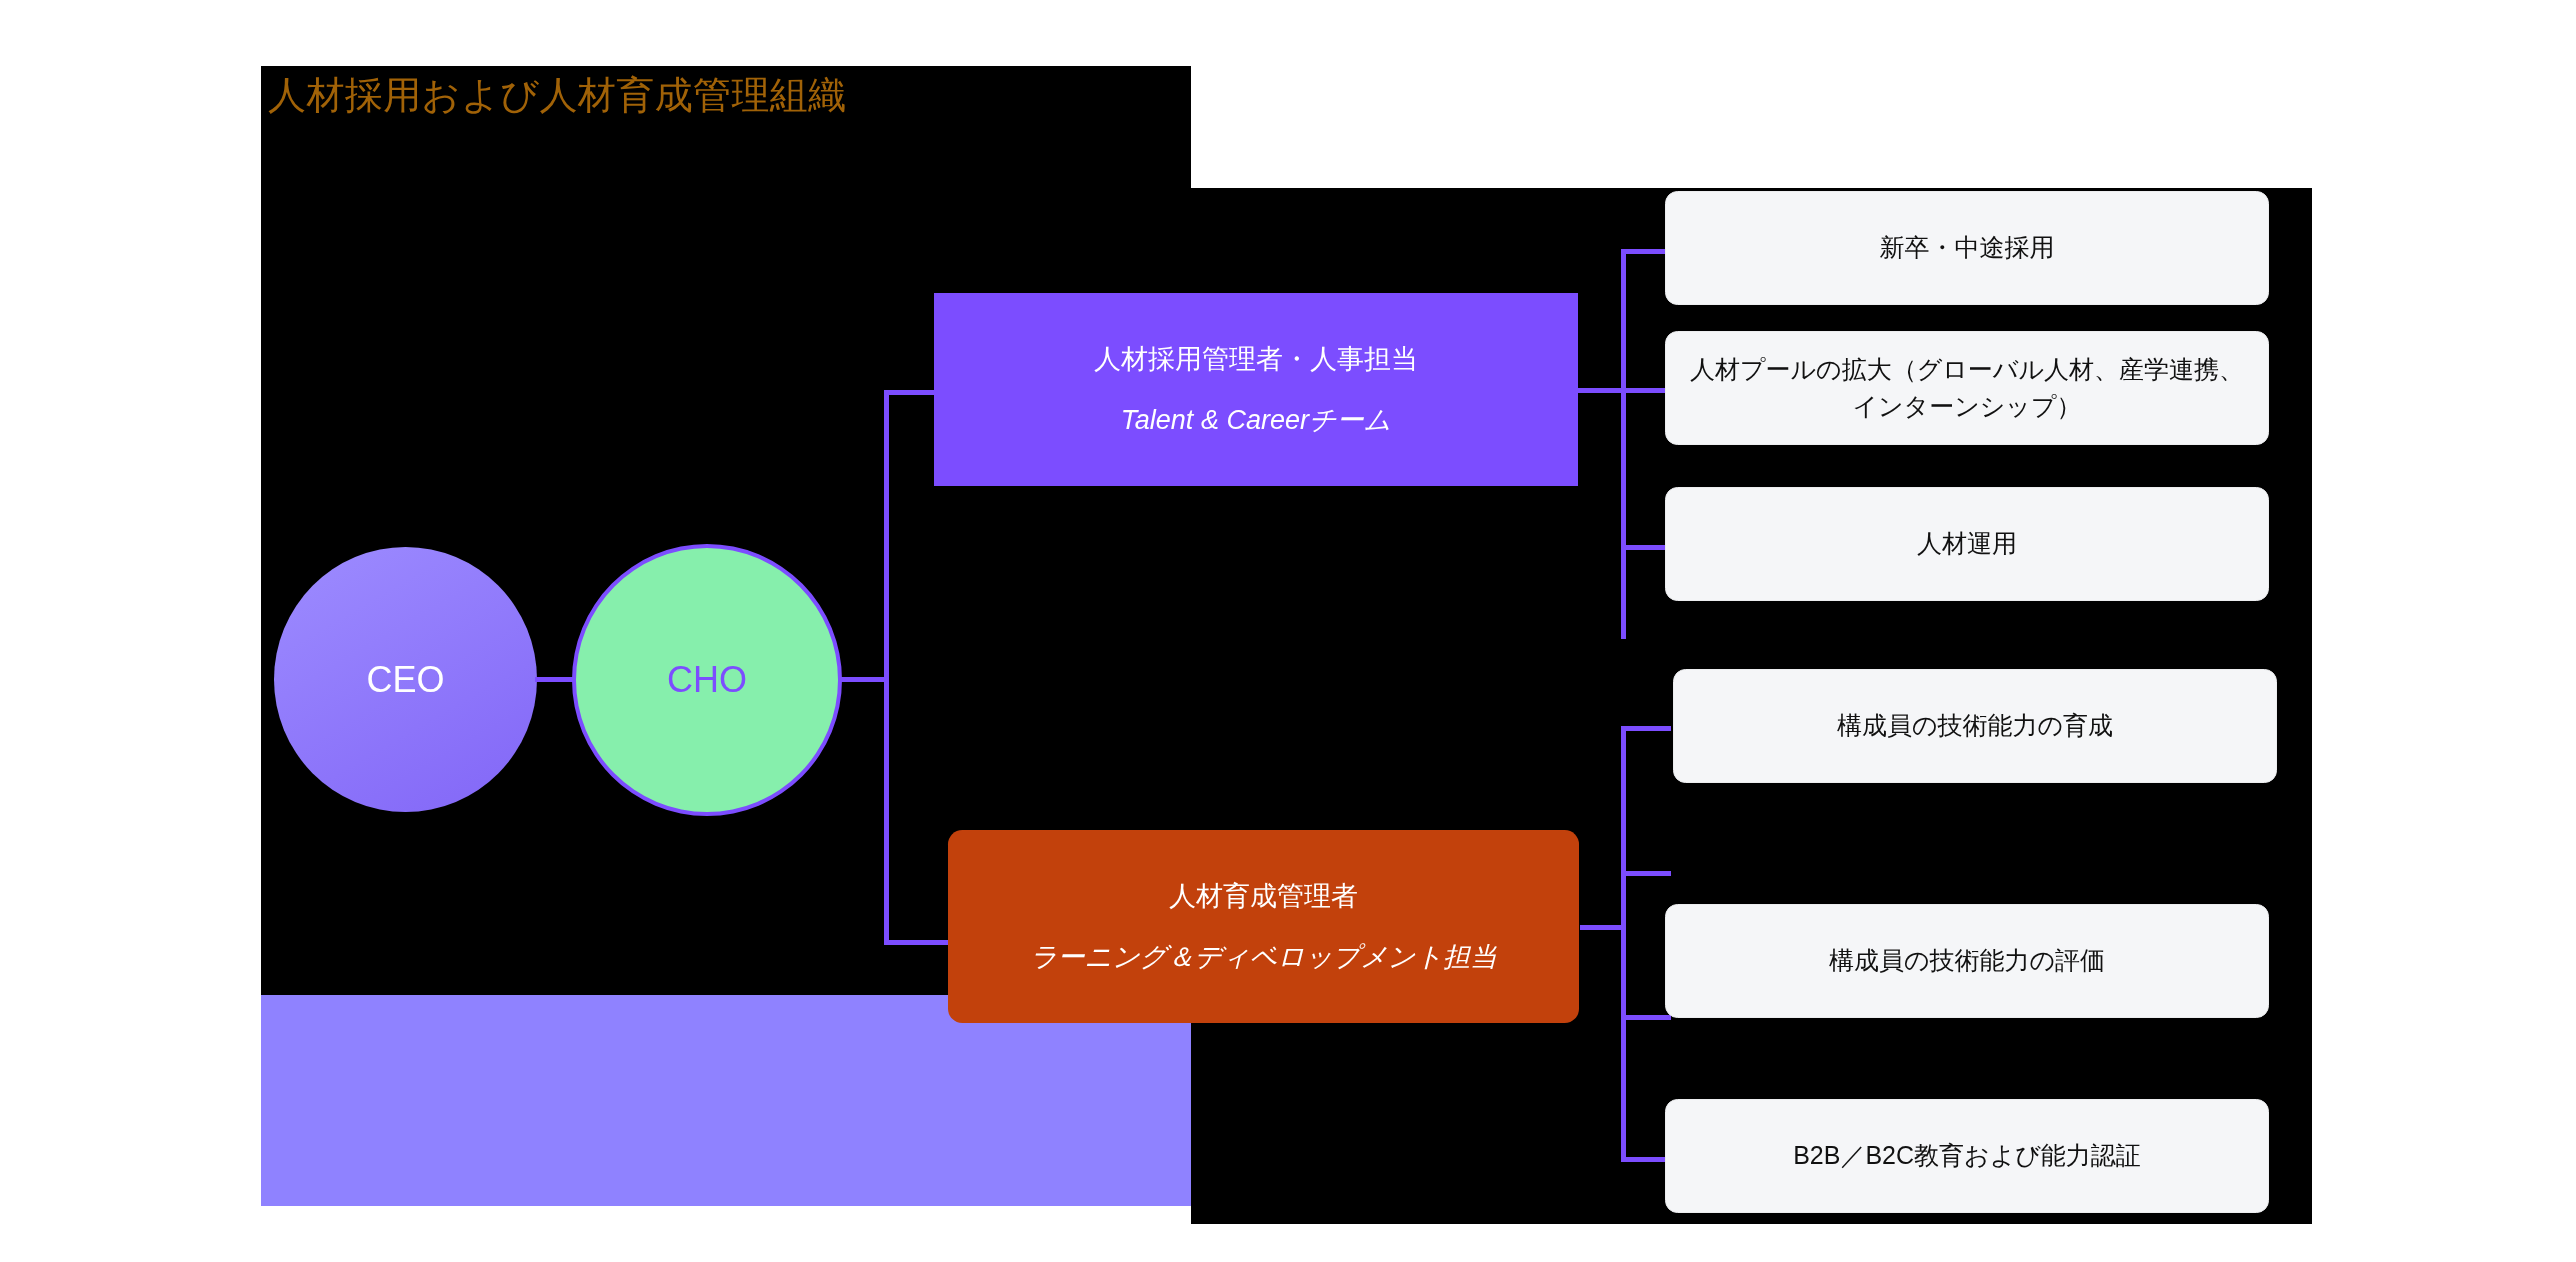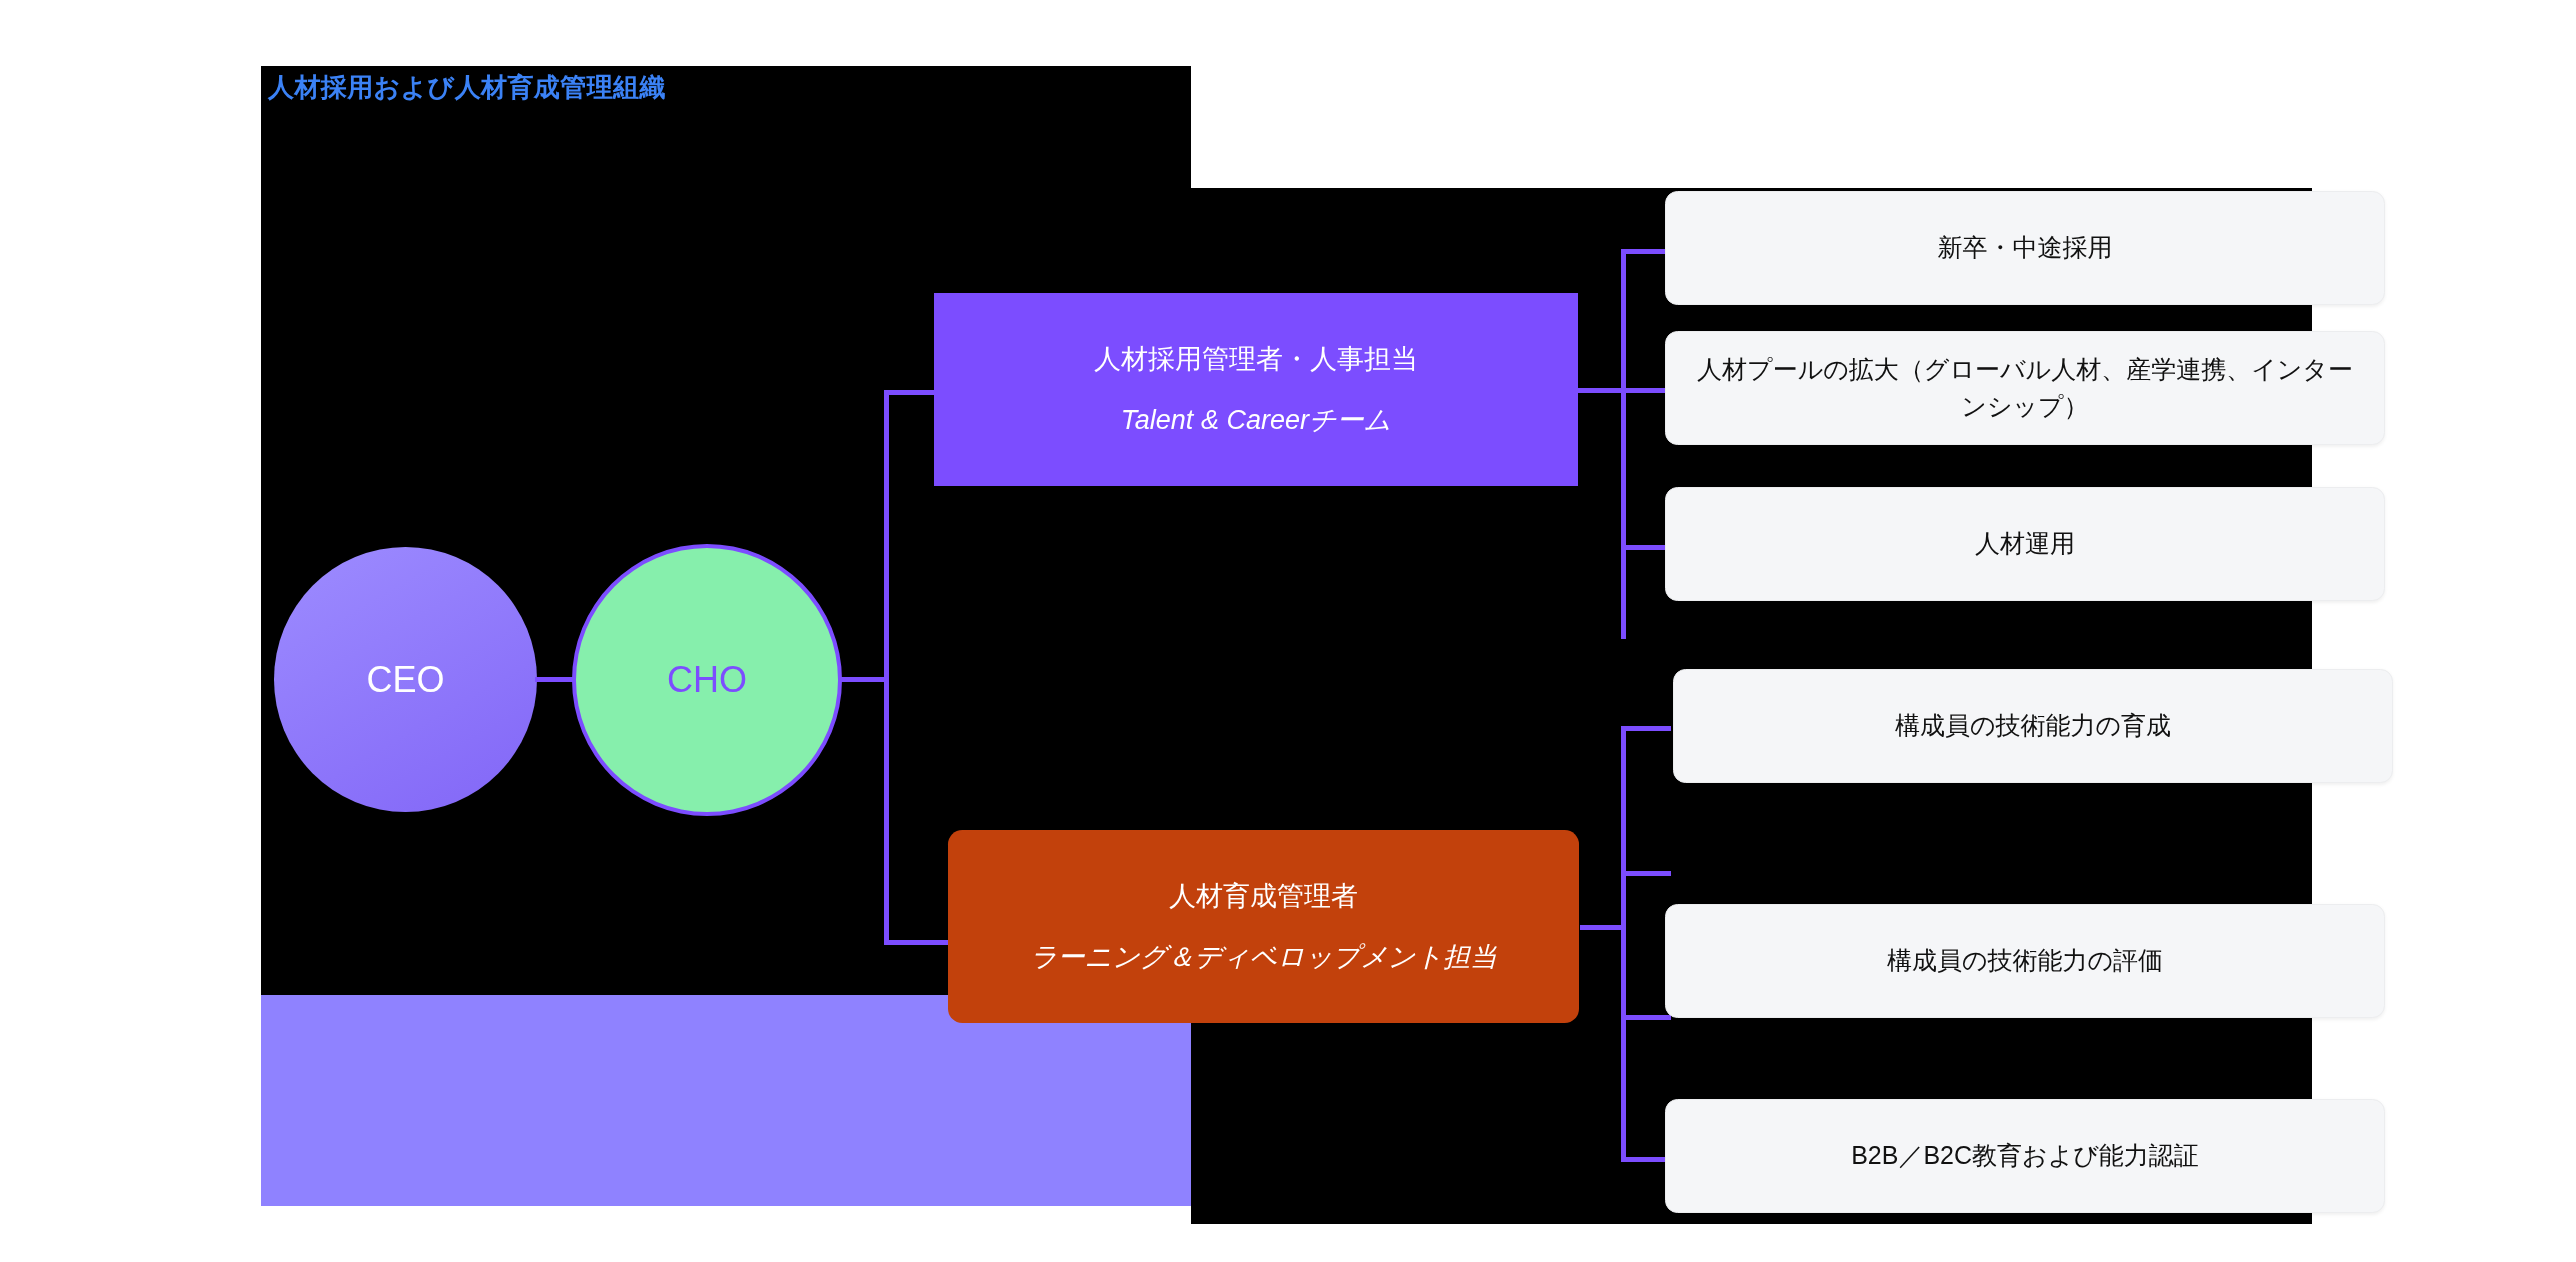--- a/index.html
+++ b/index.html
@@ -35,23 +35,23 @@
     width: 930px;
     height: 211px;
     background: #8F82FF;
   }
 
   
   #chart-title {
     position: absolute;
     left: 268px;
     top: 70px;
-    font-size: 26px;
-    font-weight: 700;
-    color: #3b82f6;
+    font-size: 38px;
+    font-weight: 400;
+    color: #a16207;
     letter-spacing: 0.4px;
     white-space: nowrap;
   }
 
   
   .node-circle {
     position: absolute;
     border-radius: 50%;
     display: flex;
     align-items: center;
@@ -114,21 +114,21 @@
     width: 631px;
     height: 193px;
     background: #c2410c;
     border-radius: 14.3px;
   }
 
   
   .task-card {
     position: absolute;
     left: 1665px;
-    width: 720px;
+    width: 604px;
     background: #F5F6F8;
     border: 0.9px solid #ECEDEF;
     border-radius: 12.5px;
     box-sizing: border-box;
     display: flex;
     align-items: center;
     justify-content: center;
     text-align: center;
     color: #111111;
     font-size: 25px;

